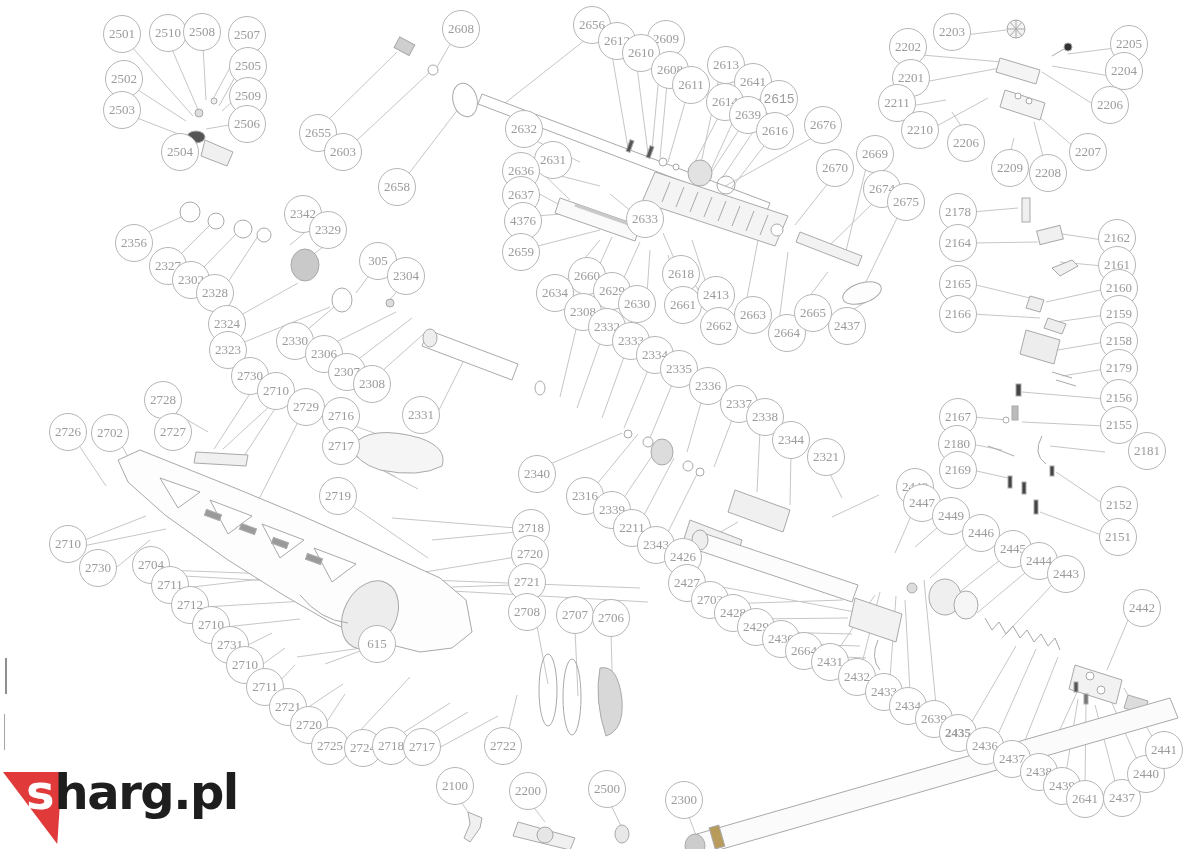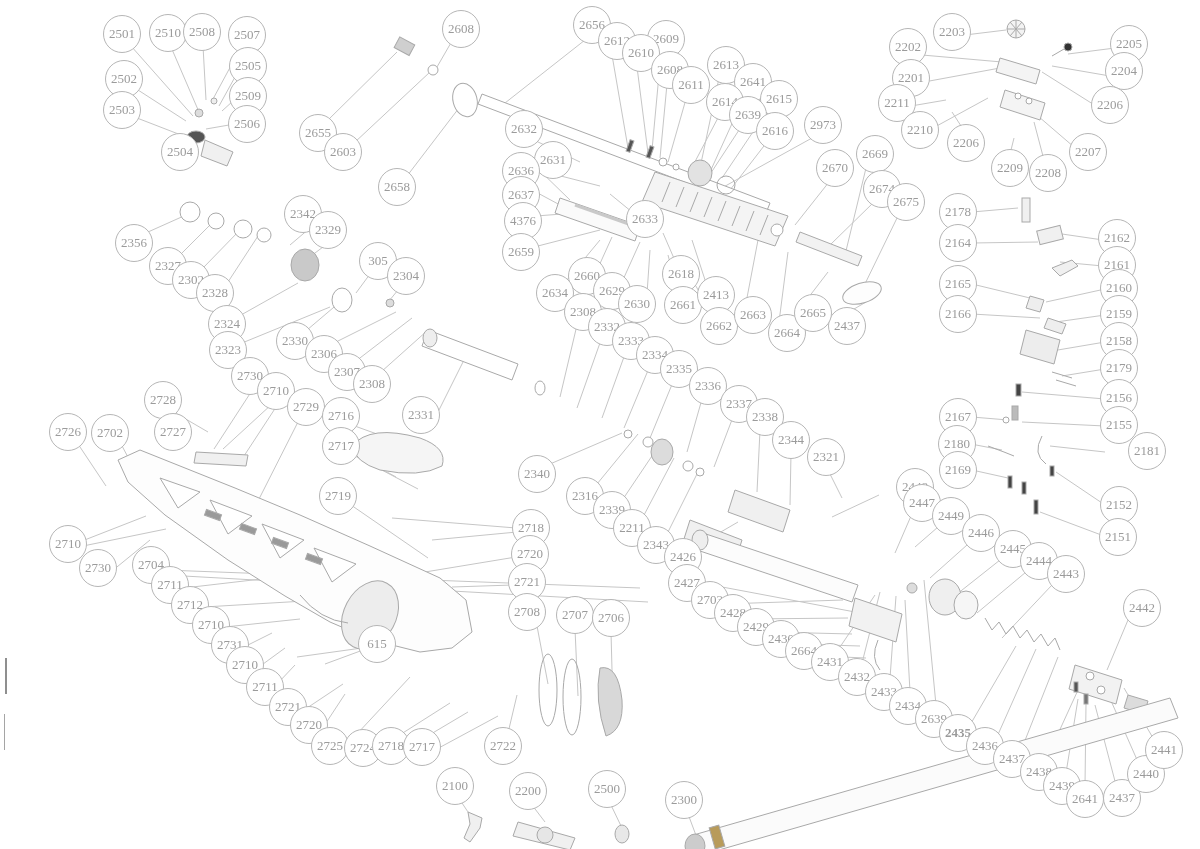--- a/index.html
+++ b/index.html
@@ -362,24 +362,24 @@
       <div class="callout" style="left: 442px; top: 10px;">2608</div>
       <div class="callout" style="left: 573px; top: 6px;">2656</div>
       <div class="callout" style="left: 598px; top: 22px;">2612</div>
       <div class="callout" style="left: 647px; top: 20px;">2609</div>
       <div class="callout" style="left: 622px; top: 34px;">2610</div>
       <div class="callout" style="left: 651px; top: 51px;">2608</div>
       <div class="callout" style="left: 672px; top: 66px;">2611</div>
       <div class="callout" style="left: 707px; top: 46px;">2613</div>
       <div class="callout" style="left: 734px; top: 63px;">2641</div>
       <div class="callout" style="left: 706px; top: 83px;">2614</div>
-      <div class="callout" style="left: 760px; top: 80px;">2615</div>
+      <div class="callout" style="left: 760px; top: 80px; font-family: Liberation Mono, monospace;">2615</div>
       <div class="callout" style="left: 729px; top: 96px;">2639</div>
       <div class="callout" style="left: 756px; top: 112px;">2616</div>
-      <div class="callout" style="left: 804px; top: 106px;">2973</div>
+      <div class="callout" style="left: 804px; top: 106px;">2676</div>
       <div class="callout" style="left: 299px; top: 114px;">2655</div>
       <div class="callout" style="left: 324px; top: 133px;">2603</div>
       <div class="callout" style="left: 378px; top: 168px;">2658</div>
       <div class="callout" style="left: 505px; top: 110px;">2632</div>
       <div class="callout" style="left: 534px; top: 141px;">2631</div>
       <div class="callout" style="left: 889px; top: 28px;">2202</div>
       <div class="callout" style="left: 933px; top: 13px;">2203</div>
       <div class="callout" style="left: 1110px; top: 25px;">2205</div>
       <div class="callout" style="left: 892px; top: 59px;">2201</div>
       <div class="callout" style="left: 1105px; top: 52px;">2204</div>
@@ -524,13 +524,17 @@
       <div class="callout" style="left: 436px; top: 767px;">2100</div>
       <div class="callout" style="left: 509px; top: 772px;">2200</div>
       <div class="callout" style="left: 588px; top: 770px;">2500</div>
       <div class="callout" style="left: 665px; top: 781px;">2300</div>
     </div>
 
   <div class="tick t1"></div>
   <div class="tick t2"></div>
 
 
+  <div class="logo">
+    <div class="logo-tri"></div>
+    <span class="logo-s">s</span><span class="logo-rest">harg.pl</span>
+  </div>
 </div>
 
 </body></html>

